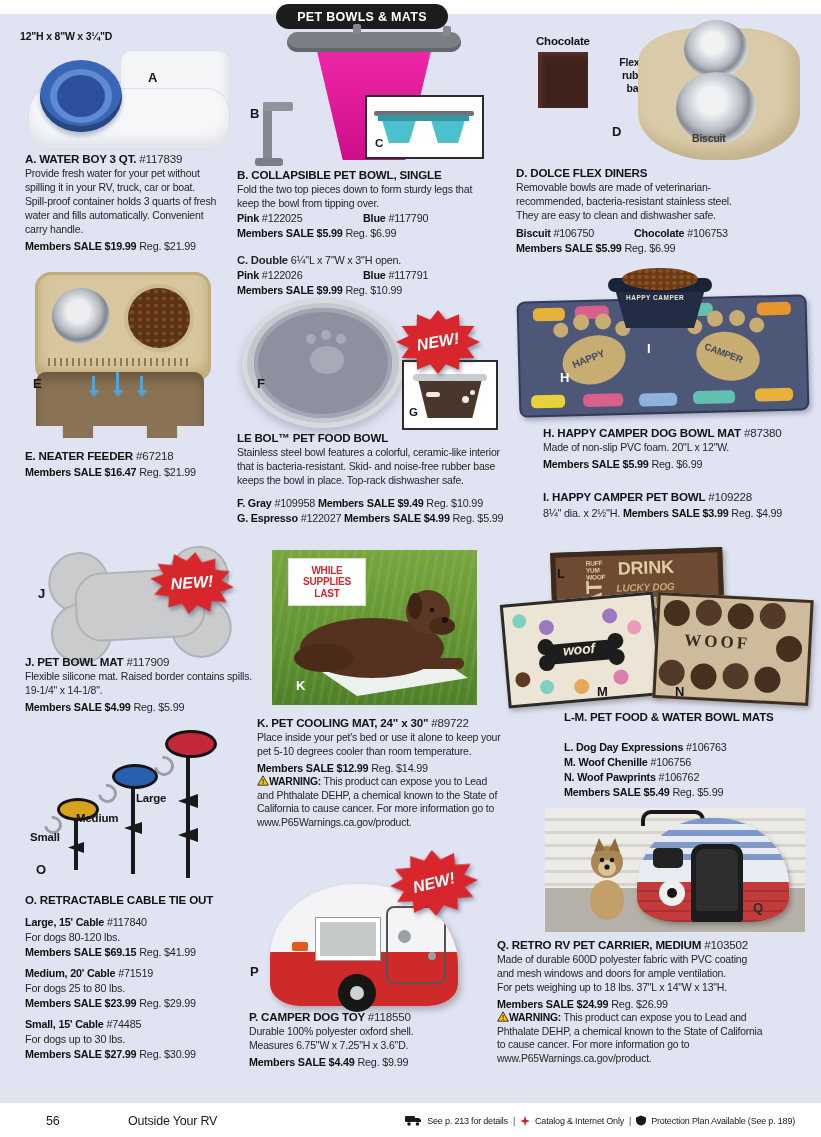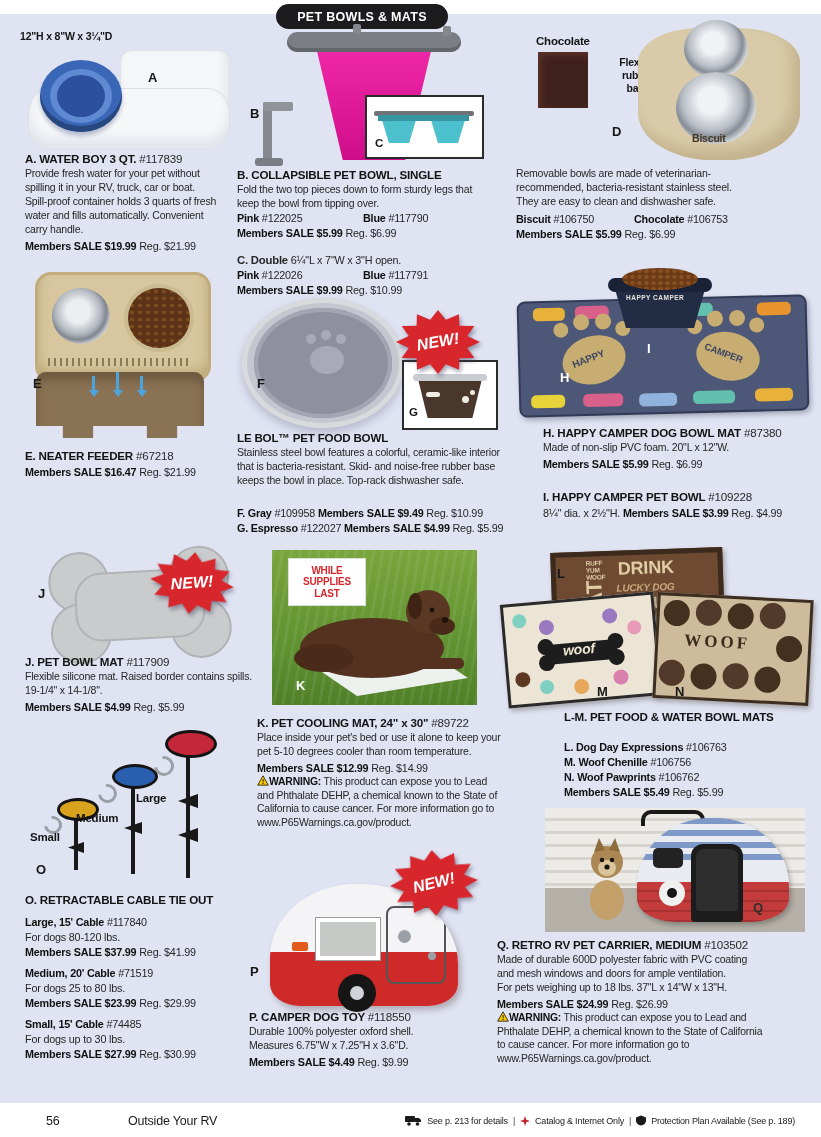--- a/index.html
+++ b/index.html
@@ -105,20 +105,21 @@
 rubber
 base</div>
   <div class="imgbox" style="left:636px;top:20px;width:168px;height:144px">
     <div class="abs" style="left:2px;top:8px;width:162px;height:132px;background:#d9cba9;border-radius:38% 38% 46% 46%/26% 26% 36% 36%;box-shadow:inset -8px -10px 14px #c3b28c"></div>
     <div class="abs" style="left:48px;top:0px;width:64px;height:58px;border-radius:50%;background:radial-gradient(circle at 45% 40%,#f0f2f4 22%,#b9bec6 48%,#878d96 60%,#d6d9dd 72%,#9aa0a8 82%)"></div>
     <div class="abs" style="left:40px;top:52px;width:80px;height:72px;border-radius:50%;background:radial-gradient(circle at 45% 40%,#f0f2f4 22%,#b9bec6 48%,#878d96 60%,#d6d9dd 72%,#9aa0a8 82%)"></div>
     <div class="abs" style="left:56px;top:112px;font-size:10.5px;font-weight:700;color:#433624">Biscuit</div>
   </div>
   <span class="letter" style="left:612px;top:124px">D</span>
   <div class="abs" style="left:516px;top:166px;width:295px">
+    <div class="pt">D. DOLCE FLEX DINERS</div>
     <div class="desc">Removable bowls are made of veterinarian-
 recommended, bacteria-resistant stainless steel.
 They are easy to clean and dishwasher safe.</div>
     <div class="cline" style="margin-top:4px"><span class="c1w" style="width:118px"><b>Biscuit</b> <span>#106750</span></span><b>Chocolate</b> <span>#106753</span></div>
     <div class="pline"><b>Members SALE $5.99</b> <span>Reg. $6.99</span></div>
   </div>
 
   <div class="imgbox" style="left:30px;top:272px;width:180px;height:172px">
     <div class="abs" style="left:5px;top:0;width:170px;height:104px;background:#d8c79e;border:3px solid #c2ab7c;border-radius:16px;box-shadow:inset 0 -8px 12px #bca878"></div>
     <div class="abs" style="left:22px;top:16px;width:58px;height:56px;border-radius:50%;background:radial-gradient(circle at 45% 42%,#eceef0 25%,#b2b7bf 50%,#80868f 62%,#d4d7db 74%,#969ca4 84%)"></div>
@@ -159,21 +160,21 @@
     <div class="abs" style="left:22px;top:30px;width:14px;height:5px;background:#f0ece4;border-radius:3px"></div>
     <div class="abs" style="left:58px;top:34px;width:7px;height:7px;border-radius:50%;background:#f0ece4"></div>
     <div class="abs" style="left:66px;top:28px;width:5px;height:5px;border-radius:50%;background:#f0ece4"></div>
     <span class="letter" style="left:5px;top:44px;font-size:11.5px">G</span>
   </div>
   <div class="abs" style="left:237px;top:431px;width:290px">
     <div class="pt">LE BOL™ PET FOOD BOWL</div>
     <div class="desc">Stainless steel bowl features a colorful, ceramic-like interior
 that is bacteria-resistant. Skid- and noise-free rubber base
 keeps the bowl in place. Top-rack dishwasher safe.</div>
-    <div class="pline" style="margin-top:19px"><b>F. Gray</b> <span>#109958</span> <b>Members SALE $9.49</b> <span>Reg. $10.99</span></div>
+    <div class="pline" style="margin-top:9px"><b>F. Gray</b> <span>#109958</span> <b>Members SALE $9.49</b> <span>Reg. $10.99</span></div>
     <div class="pline" style="margin-top:3px"><b>G. Espresso</b> <span>#122027</span> <b>Members SALE $4.99</b> <span>Reg. $5.99</span></div>
   </div>
 
   <div class="imgbox" style="left:516px;top:268px;width:290px;height:146px">
     <div class="abs" style="left:2px;top:30px;width:286px;height:112px;background:#4d5878;border:2px solid #313b57;border-radius:8px;transform:rotate(-1.5deg);box-shadow:2px 3px 5px rgba(50,55,80,.35)">
       <div class="camper-chip" style="left:14px;top:5px;width:32px;background:#e8b13a"></div>
       <div class="camper-chip" style="left:56px;top:4px;width:34px;background:#d9608a"></div>
       <div class="camper-chip" style="left:160px;top:4px;width:34px;background:#63c0ae"></div>
       <div class="camper-chip" style="left:238px;top:5px;width:34px;background:#e8952f"></div>
       <div class="camper-chip" style="left:10px;top:92px;width:34px;background:#e8d23a"></div>
@@ -352,21 +353,21 @@
   </div>
   <span class="szlabel" style="left:30px;top:831px">Small</span>
   <span class="szlabel" style="left:76px;top:812px">Medium</span>
   <span class="szlabel" style="left:136px;top:792px">Large</span>
   <span class="letter" style="left:36px;top:862px">O</span>
   <div class="abs" style="left:25px;top:893px;width:228px">
     <div class="pt">O. RETRACTABLE CABLE TIE OUT</div>
     <div class="sizeblk">
       <div class="pline"><b>Large, 15' Cable</b> <span>#117840</span></div>
       <div class="pline">For dogs 80-120 lbs.</div>
-      <div class="pline"><b>Members SALE $37.99</b> <span>Reg. $41.99</span></div>
+      <div class="pline"><b>Members SALE $69.15</b> <span>Reg. $41.99</span></div>
     </div>
     <div class="sizeblk">
       <div class="pline"><b>Medium, 20' Cable</b> <span>#71519</span></div>
       <div class="pline">For dogs 25 to 80 lbs.</div>
       <div class="pline"><b>Members SALE $23.99</b> <span>Reg. $29.99</span></div>
     </div>
     <div class="sizeblk">
       <div class="pline"><b>Small, 15' Cable</b> <span>#74485</span></div>
       <div class="pline">For dogs up to 30 lbs.</div>
       <div class="pline"><b>Members SALE $27.99</b> <span>Reg. $30.99</span></div>

